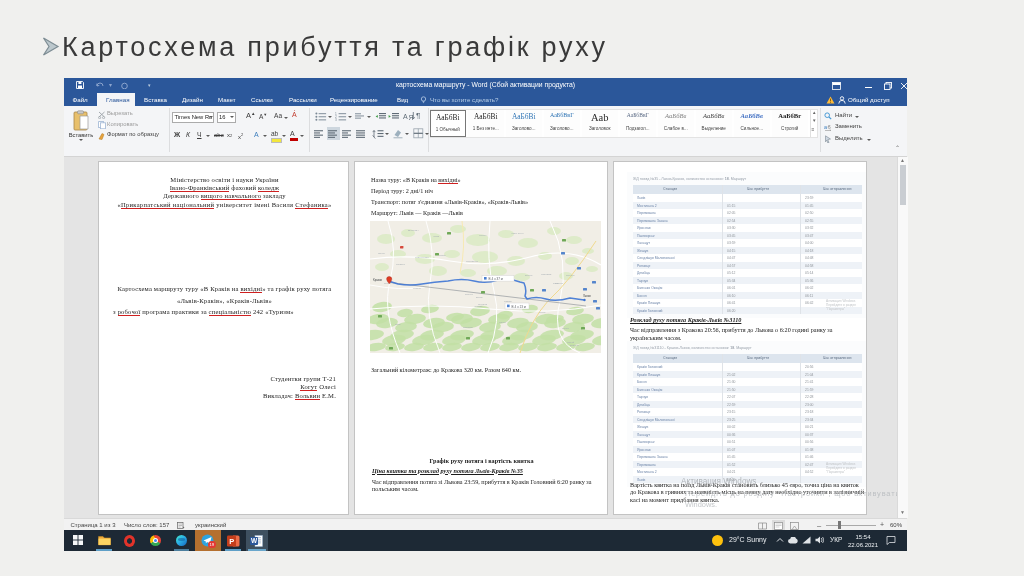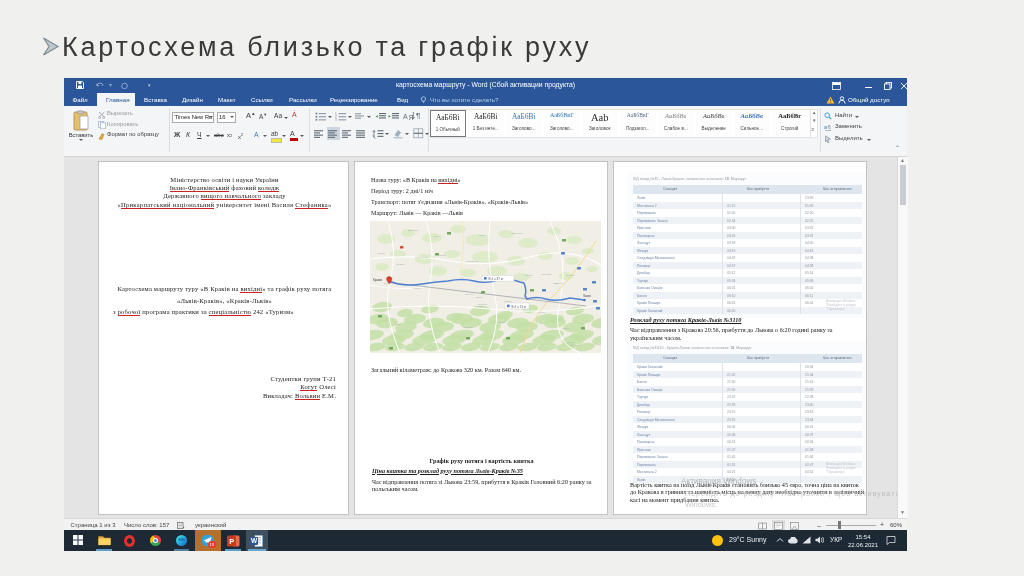--- a/index.html
+++ b/index.html
@@ -22,21 +22,21 @@
 .doc6{font-size:6.2px;line-height:7px;}
 .p1t{font-size:6.6px !important;letter-spacing:0.18px;}
 .cardT{font-family:"Liberation Serif",serif;font-size:7.5px;top:2px;left:0;width:100%;text-align:center;}
 .cardL{font-size:4.6px;color:#444;top:15.5px;left:0;width:100%;text-align:center;white-space:nowrap;overflow:hidden;}
 .tri-d{width:0;height:0;border-left:2px solid transparent;border-right:2px solid transparent;border-top:2.6px solid #5a5a5a;display:inline-block;}
 </style></head><body>
 
 <svg class="abs" style="left:42px;top:36px" width="18" height="21" viewBox="0 0 18 21">
  <path d="M1.5 2 L16 10.5 L1.5 19 L7 10.5 Z" fill="#bcc8cd" stroke="#7e8d94" stroke-width="1.2"></path>
 </svg>
-<div class="abs w" style="left:62px;top:31.5px;font-size:27px;letter-spacing:2.75px;color:#3a3a3a;">Картосхема близько та графік руху</div>
+<div class="abs w" style="left:62px;top:31.5px;font-size:27px;letter-spacing:2.75px;color:#3a3a3a;">Картосхема прибуття та графік руху</div>
 <div class="abs" id="win">
 
 <div class="abs" id="tbar">
  <svg class="abs" style="left:12px;top:3px" width="8" height="8" viewBox="0 0 8 8">
         <path d="M0.5 0.5 h6 l1 1 v6 h-7 z" fill="none" stroke="#fff" stroke-width="0.9"></path>
         <rect x="2" y="4.5" width="4" height="3" fill="#fff"></rect>
         <rect x="2.4" y="0.8" width="3" height="2.2" fill="#fff"></rect>
       </svg>
  <svg class="abs" style="left:32px;top:3.5px" width="9" height="7" viewBox="0 0 9 7">
         <path d="M1 4 a3 3 0 0 1 6 0 M1 4 l-0.2-2.4 M1 4 l2.3-0.6" stroke="#8ba4cd" stroke-width="1" fill="none"></path>

